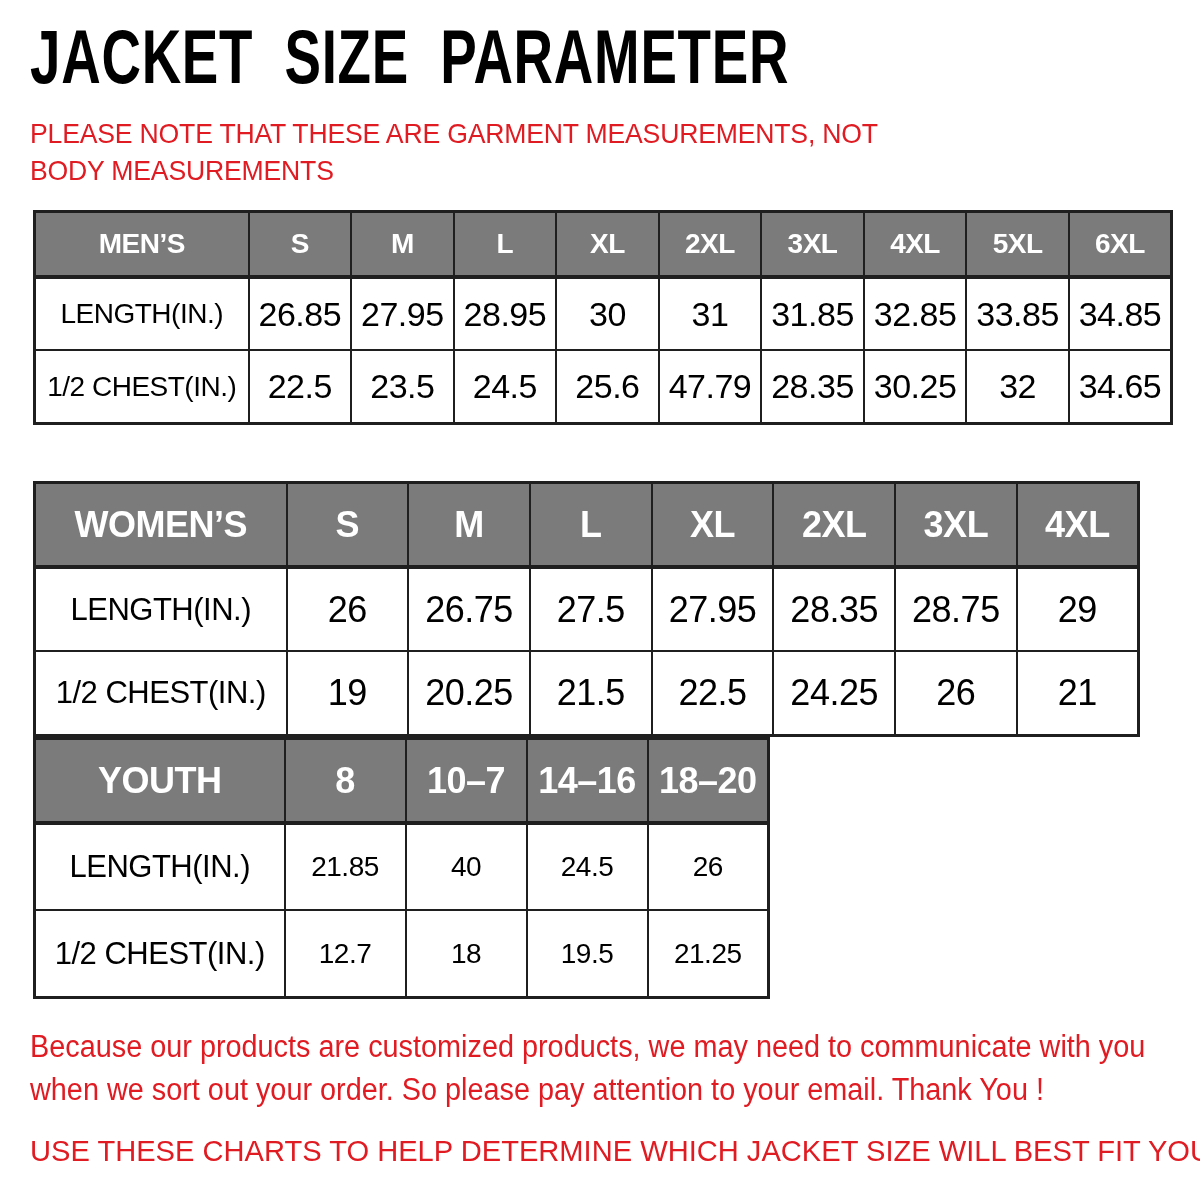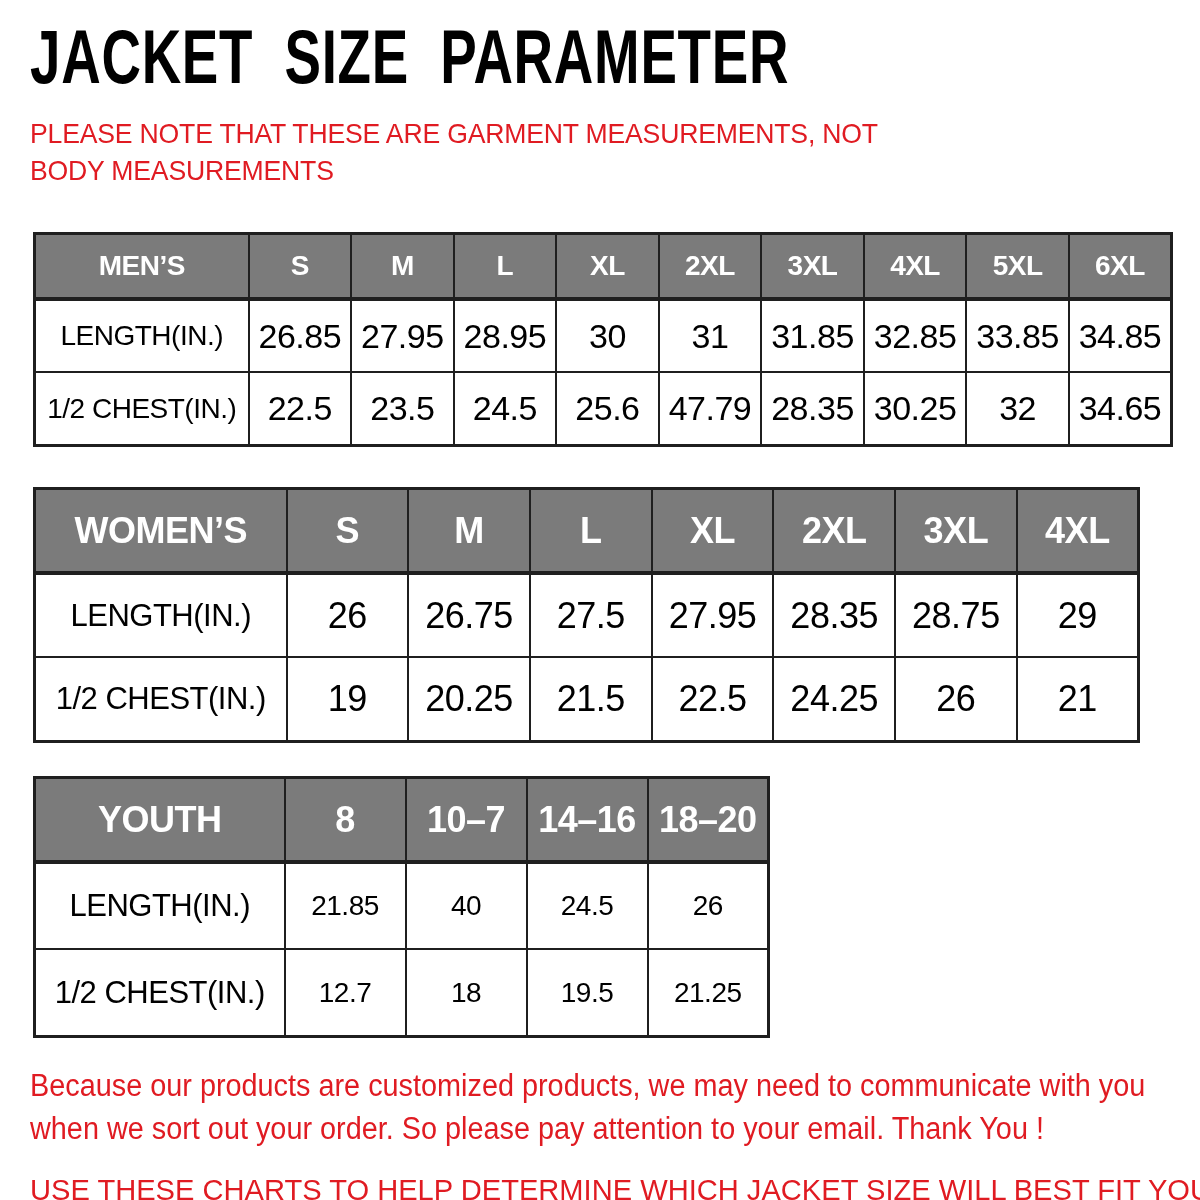--- a/index.html
+++ b/index.html
@@ -52,33 +52,33 @@
   }
   thead th {
     background: #7b7b7b;
     color: #ffffff;
     font-weight: 700;
     border-bottom: 4px solid #1f1f1f;
   }
   td.rowlabel { font-weight: 400; }
 
   
-  .t-mens { width: 1140px; margin-top: 42px; }
+  .t-mens { width: 1140px; margin-top: 20px; }
   .t-mens thead th { height: 66px; font-size: 28px; }
   .t-mens td { height: 73px; font-size: 34px; }
   .t-mens td.rowlabel { font-size: 28px; }
 
   
-  .t-womens { width: 1107px; margin-top: 40px; }
+  .t-womens { width: 1107px; margin-top: 56px; }
   .t-womens thead th { height: 85px; font-size: 36px; }
   .t-womens td { height: 84px; font-size: 36px; }
   .t-womens td.rowlabel { font-size: 31px; }
 
   
-  .t-youth { width: 737px; margin-top: 33px; }
+  .t-youth { width: 737px; }
   .t-youth thead th { height: 85px; font-size: 36px; }
   .t-youth td { height: 87px; font-size: 28px; }
   .t-youth td.rowlabel { font-size: 31px; }
 
   .footer-para {
     margin: 26px 0 0 30px;
     width: 1250px;
     font-size: 31px;
     line-height: 1.4;
     color: #e01b22;

